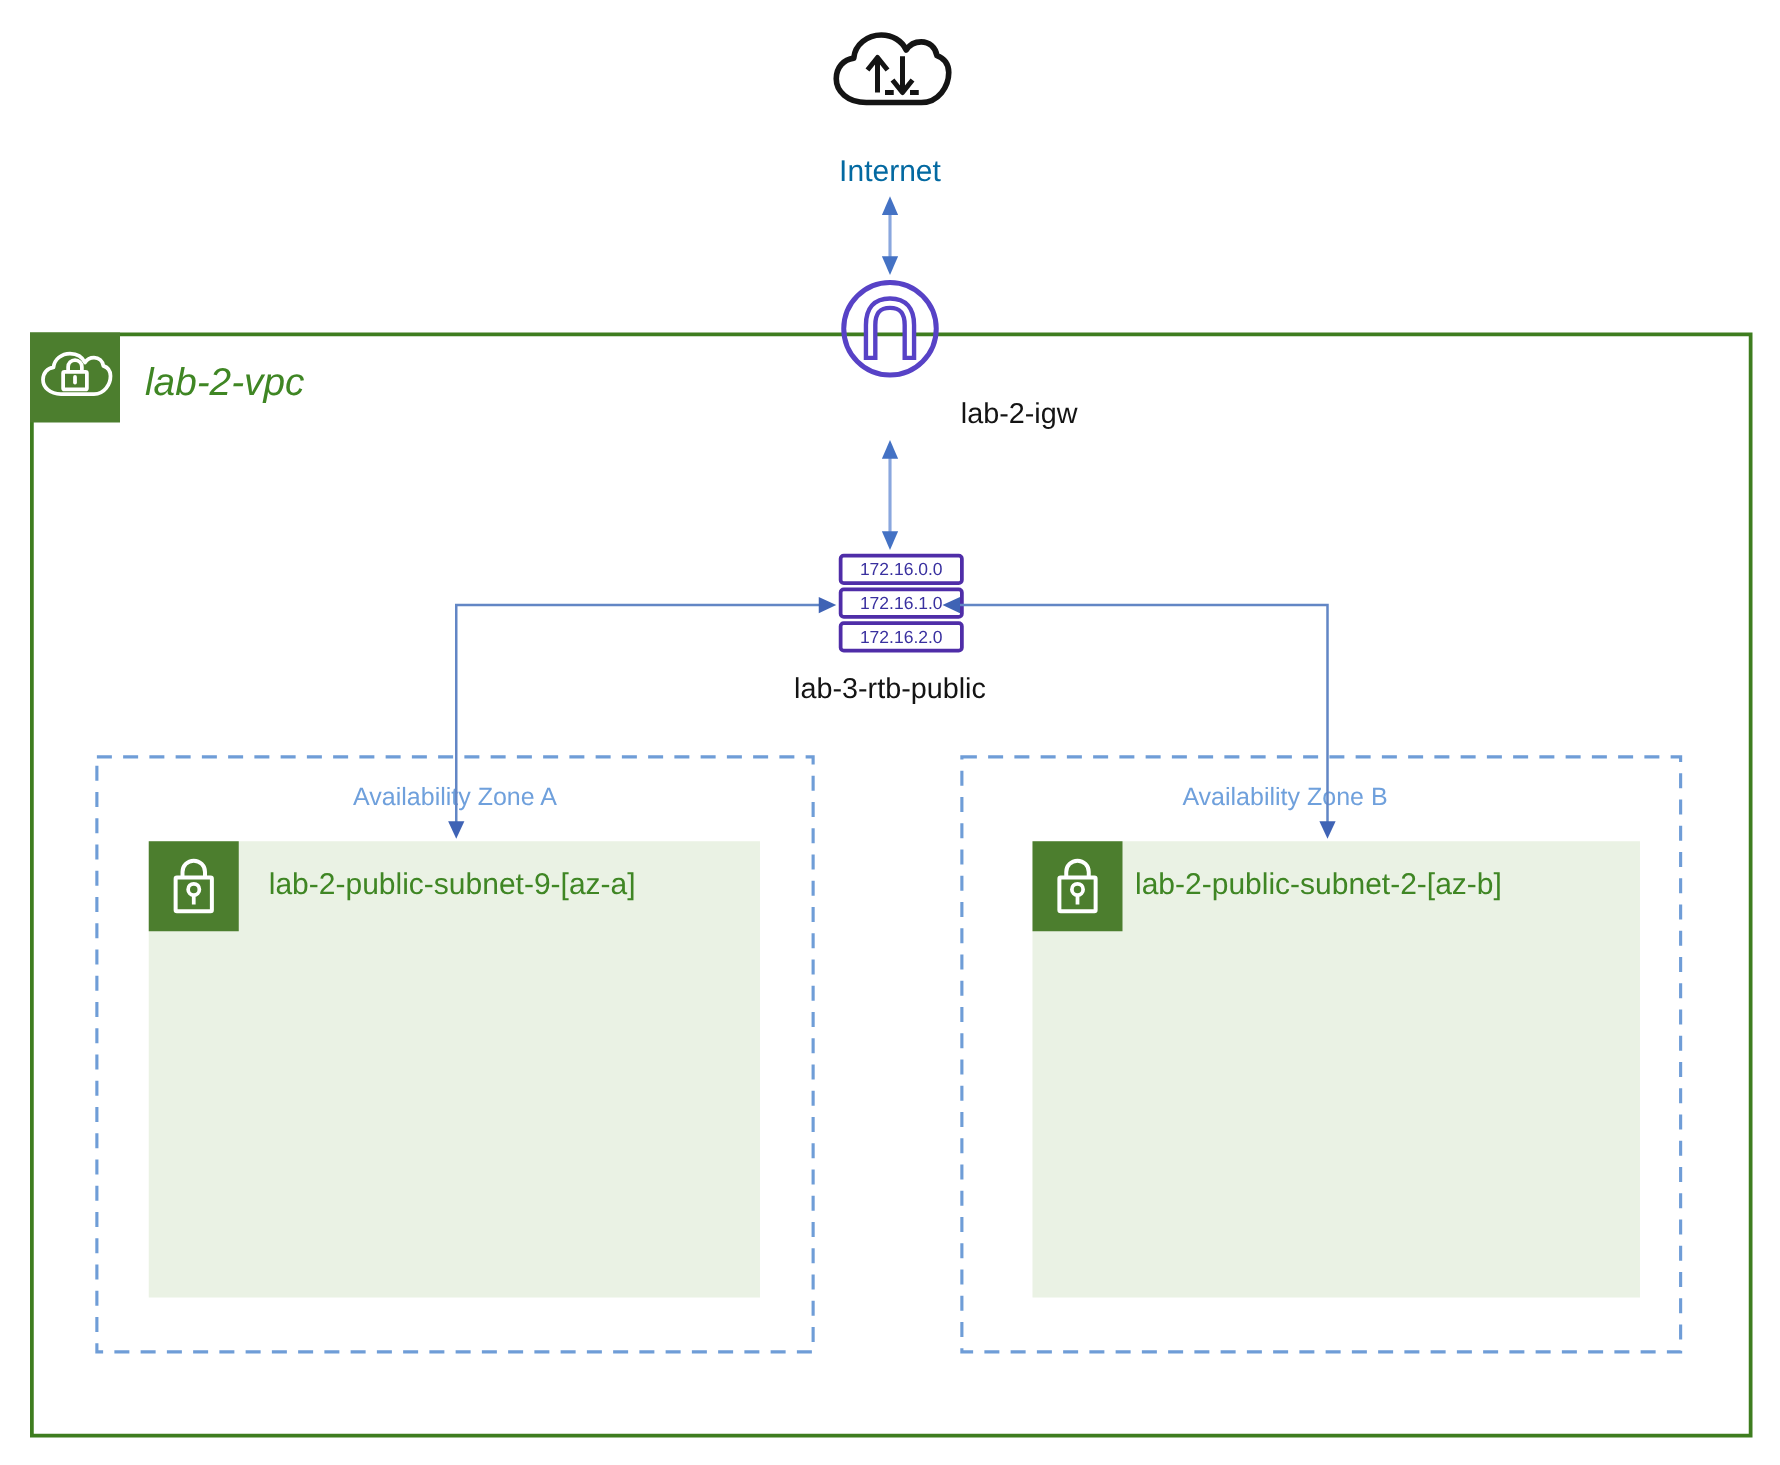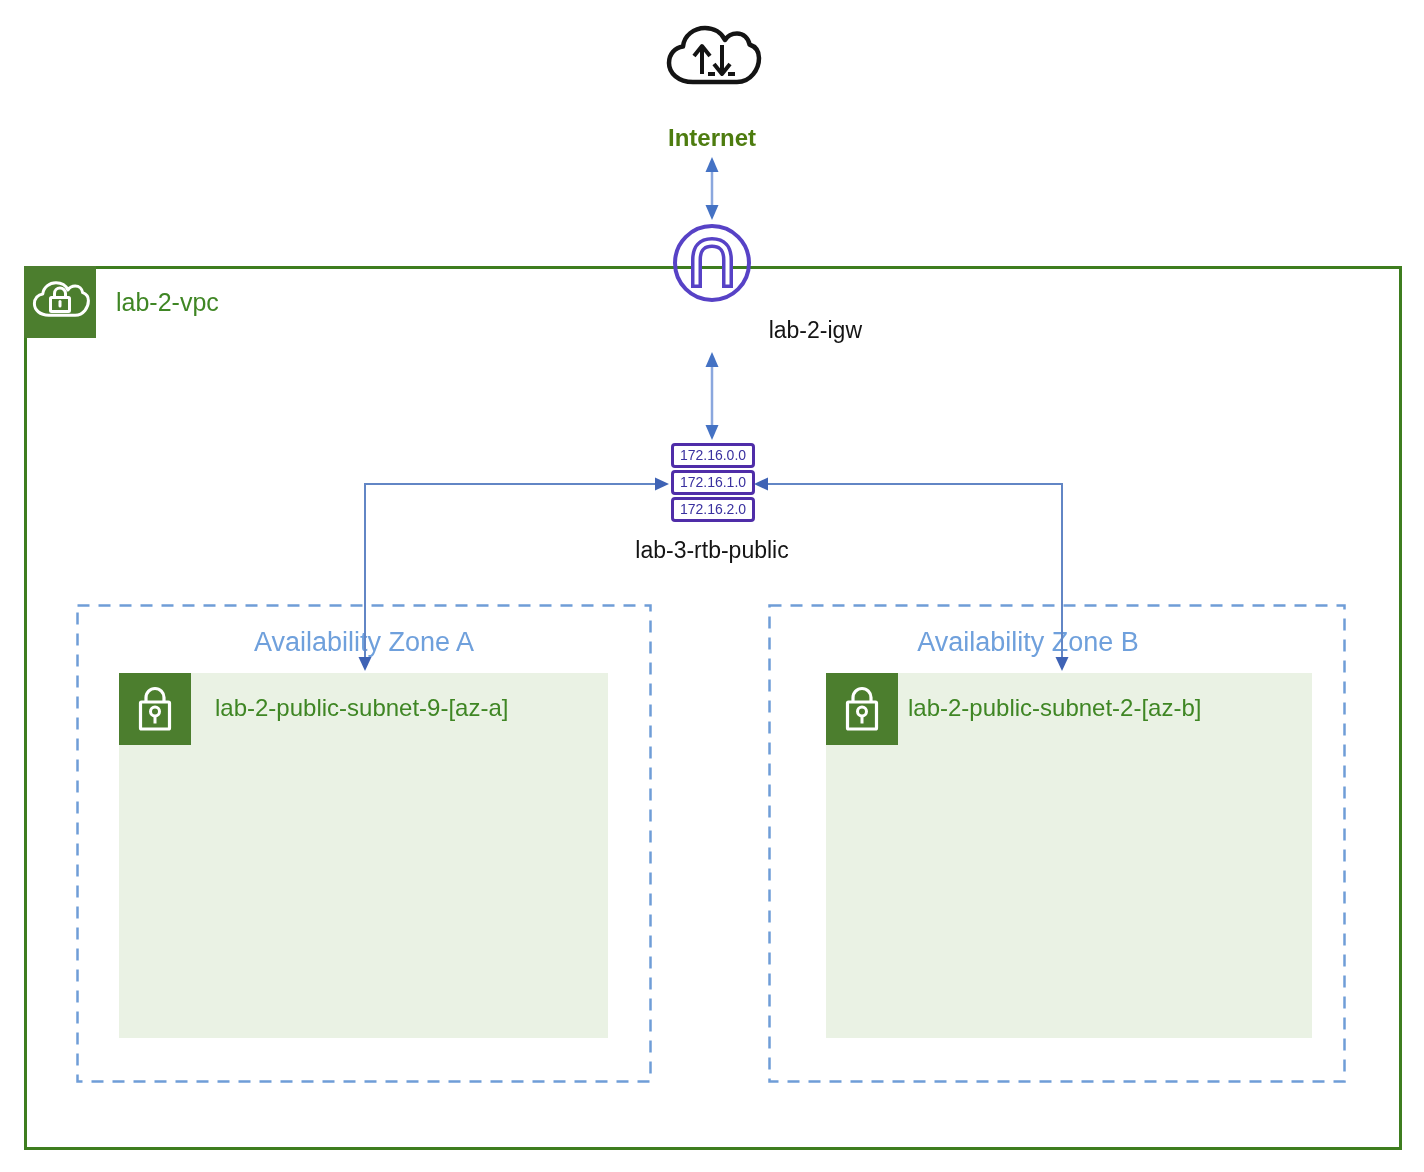--- a/index.html
+++ b/index.html
@@ -23,31 +23,32 @@
     border: 3px solid #3E7D1F;
     background: transparent;
   }
   .vpc-icon {
     left: 24px; top: 266px;
     width: 72px; height: 72px;
     background: #4C7E2E;
   }
   .vpc-label {
     left: 116px; top: 288px;
-    font-size: 25px;
+    font-size: 31px;
     color: #3F8624;
     white-space: nowrap;
+    font-style: italic;
   }
 
   
   .internet-icon { left: 660px; top: 20px; }
   .internet-label {
     left: 562px; top: 124px; width: 300px;
     text-align: center;
-    font-size: 24px; color: #4d7c0f; font-weight: bold;
+    font-size: 24px; color: #0369a1;
   }
 
   
   .igw-label {
     left: 562px; top: 317px; width: 300px;
     text-align: right;
     font-size: 23px; color: #141414;
   }
   .rtb-label {
     left: 562px; top: 537px; width: 300px;
@@ -55,34 +56,34 @@
     font-size: 23px; color: #141414;
   }
 
   
   .route-table {
     left: 671px; top: 443px;
     width: 80px;
     display: flex; flex-direction: column; gap: 2px;
   }
   .route-entry {
-    width: 84px; height: 25px;
+    width: 100px; height: 25px;
     border: 3px solid #4F2DA8;
     border-radius: 4px;
     background: #ffffff;
     color: #39309F;
     font-size: 14px;
     line-height: 19px;
     text-align: center;
     white-space: nowrap;
   }
 
   
   .az-title {
-    font-size: 27px;
+    font-size: 20px;
     color: #6FA0DC;
     text-align: center;
     white-space: nowrap;
   }
   .az-a-title { left: 77px;  top: 627px; width: 574px; }
   .az-b-title { left: 739px; top: 627px; width: 578px; }
 
   .subnet-box {
     background: #EAF2E4;
     width: 489px; height: 365px;

